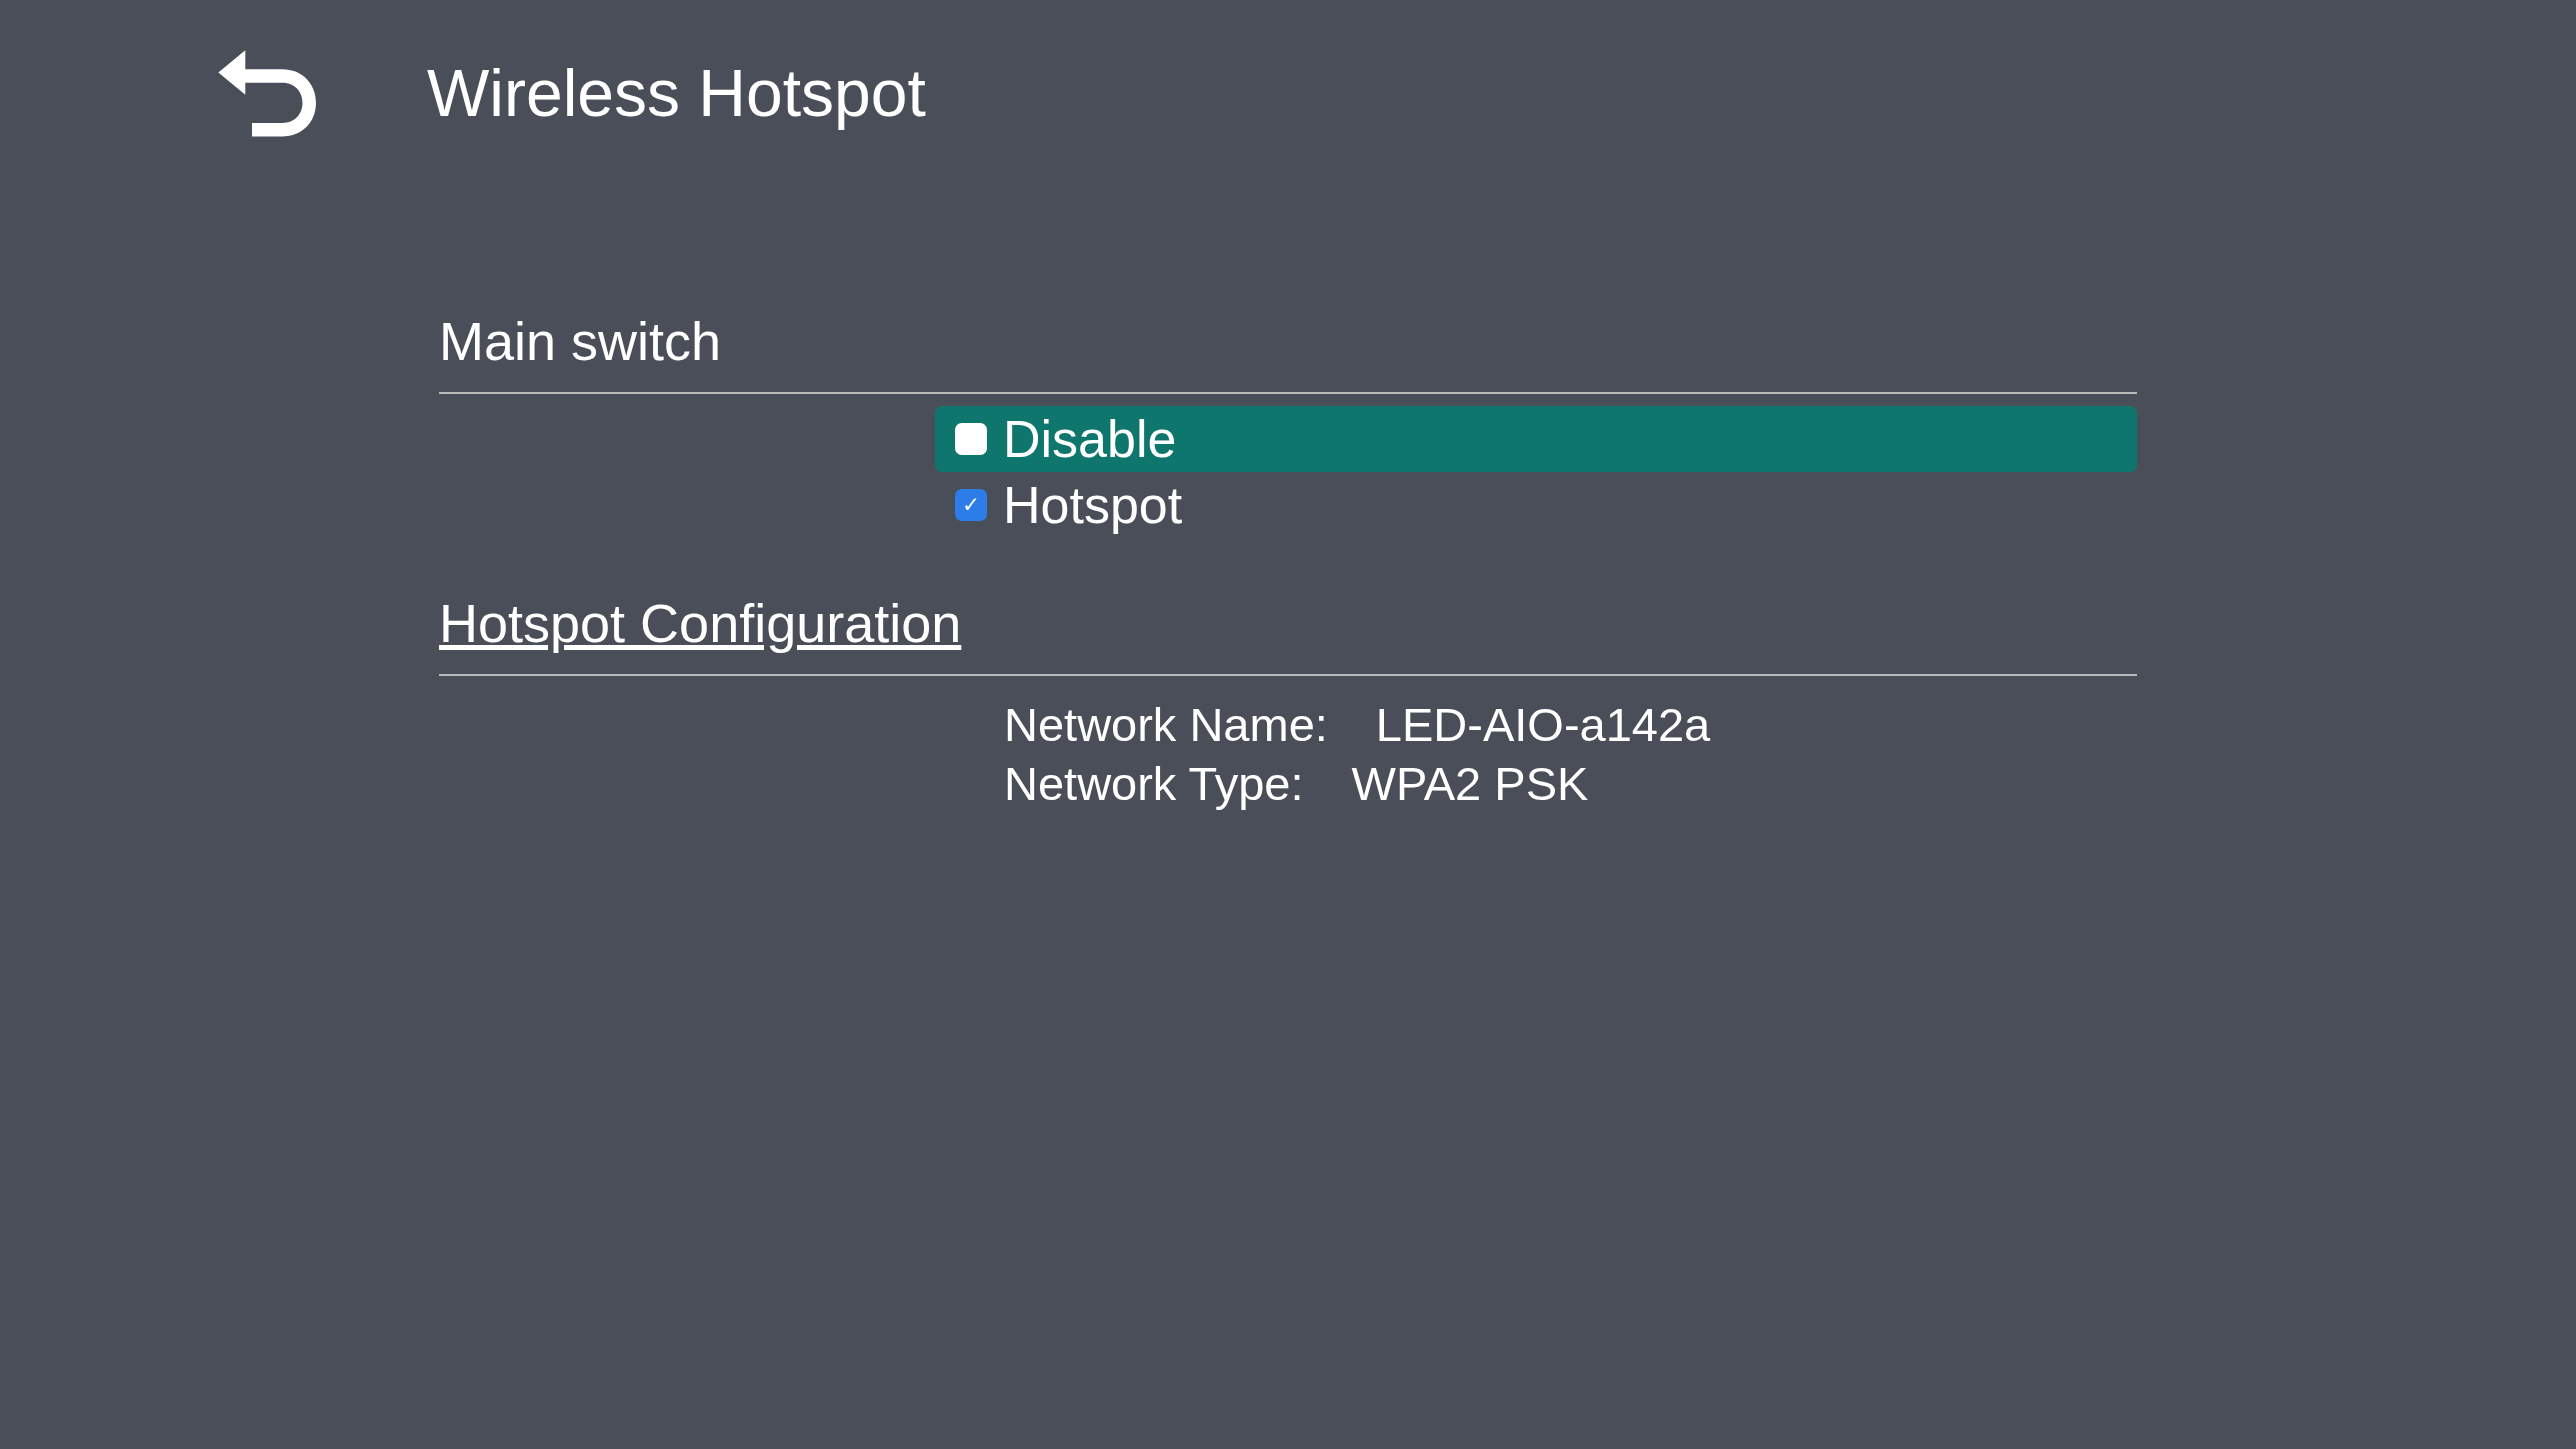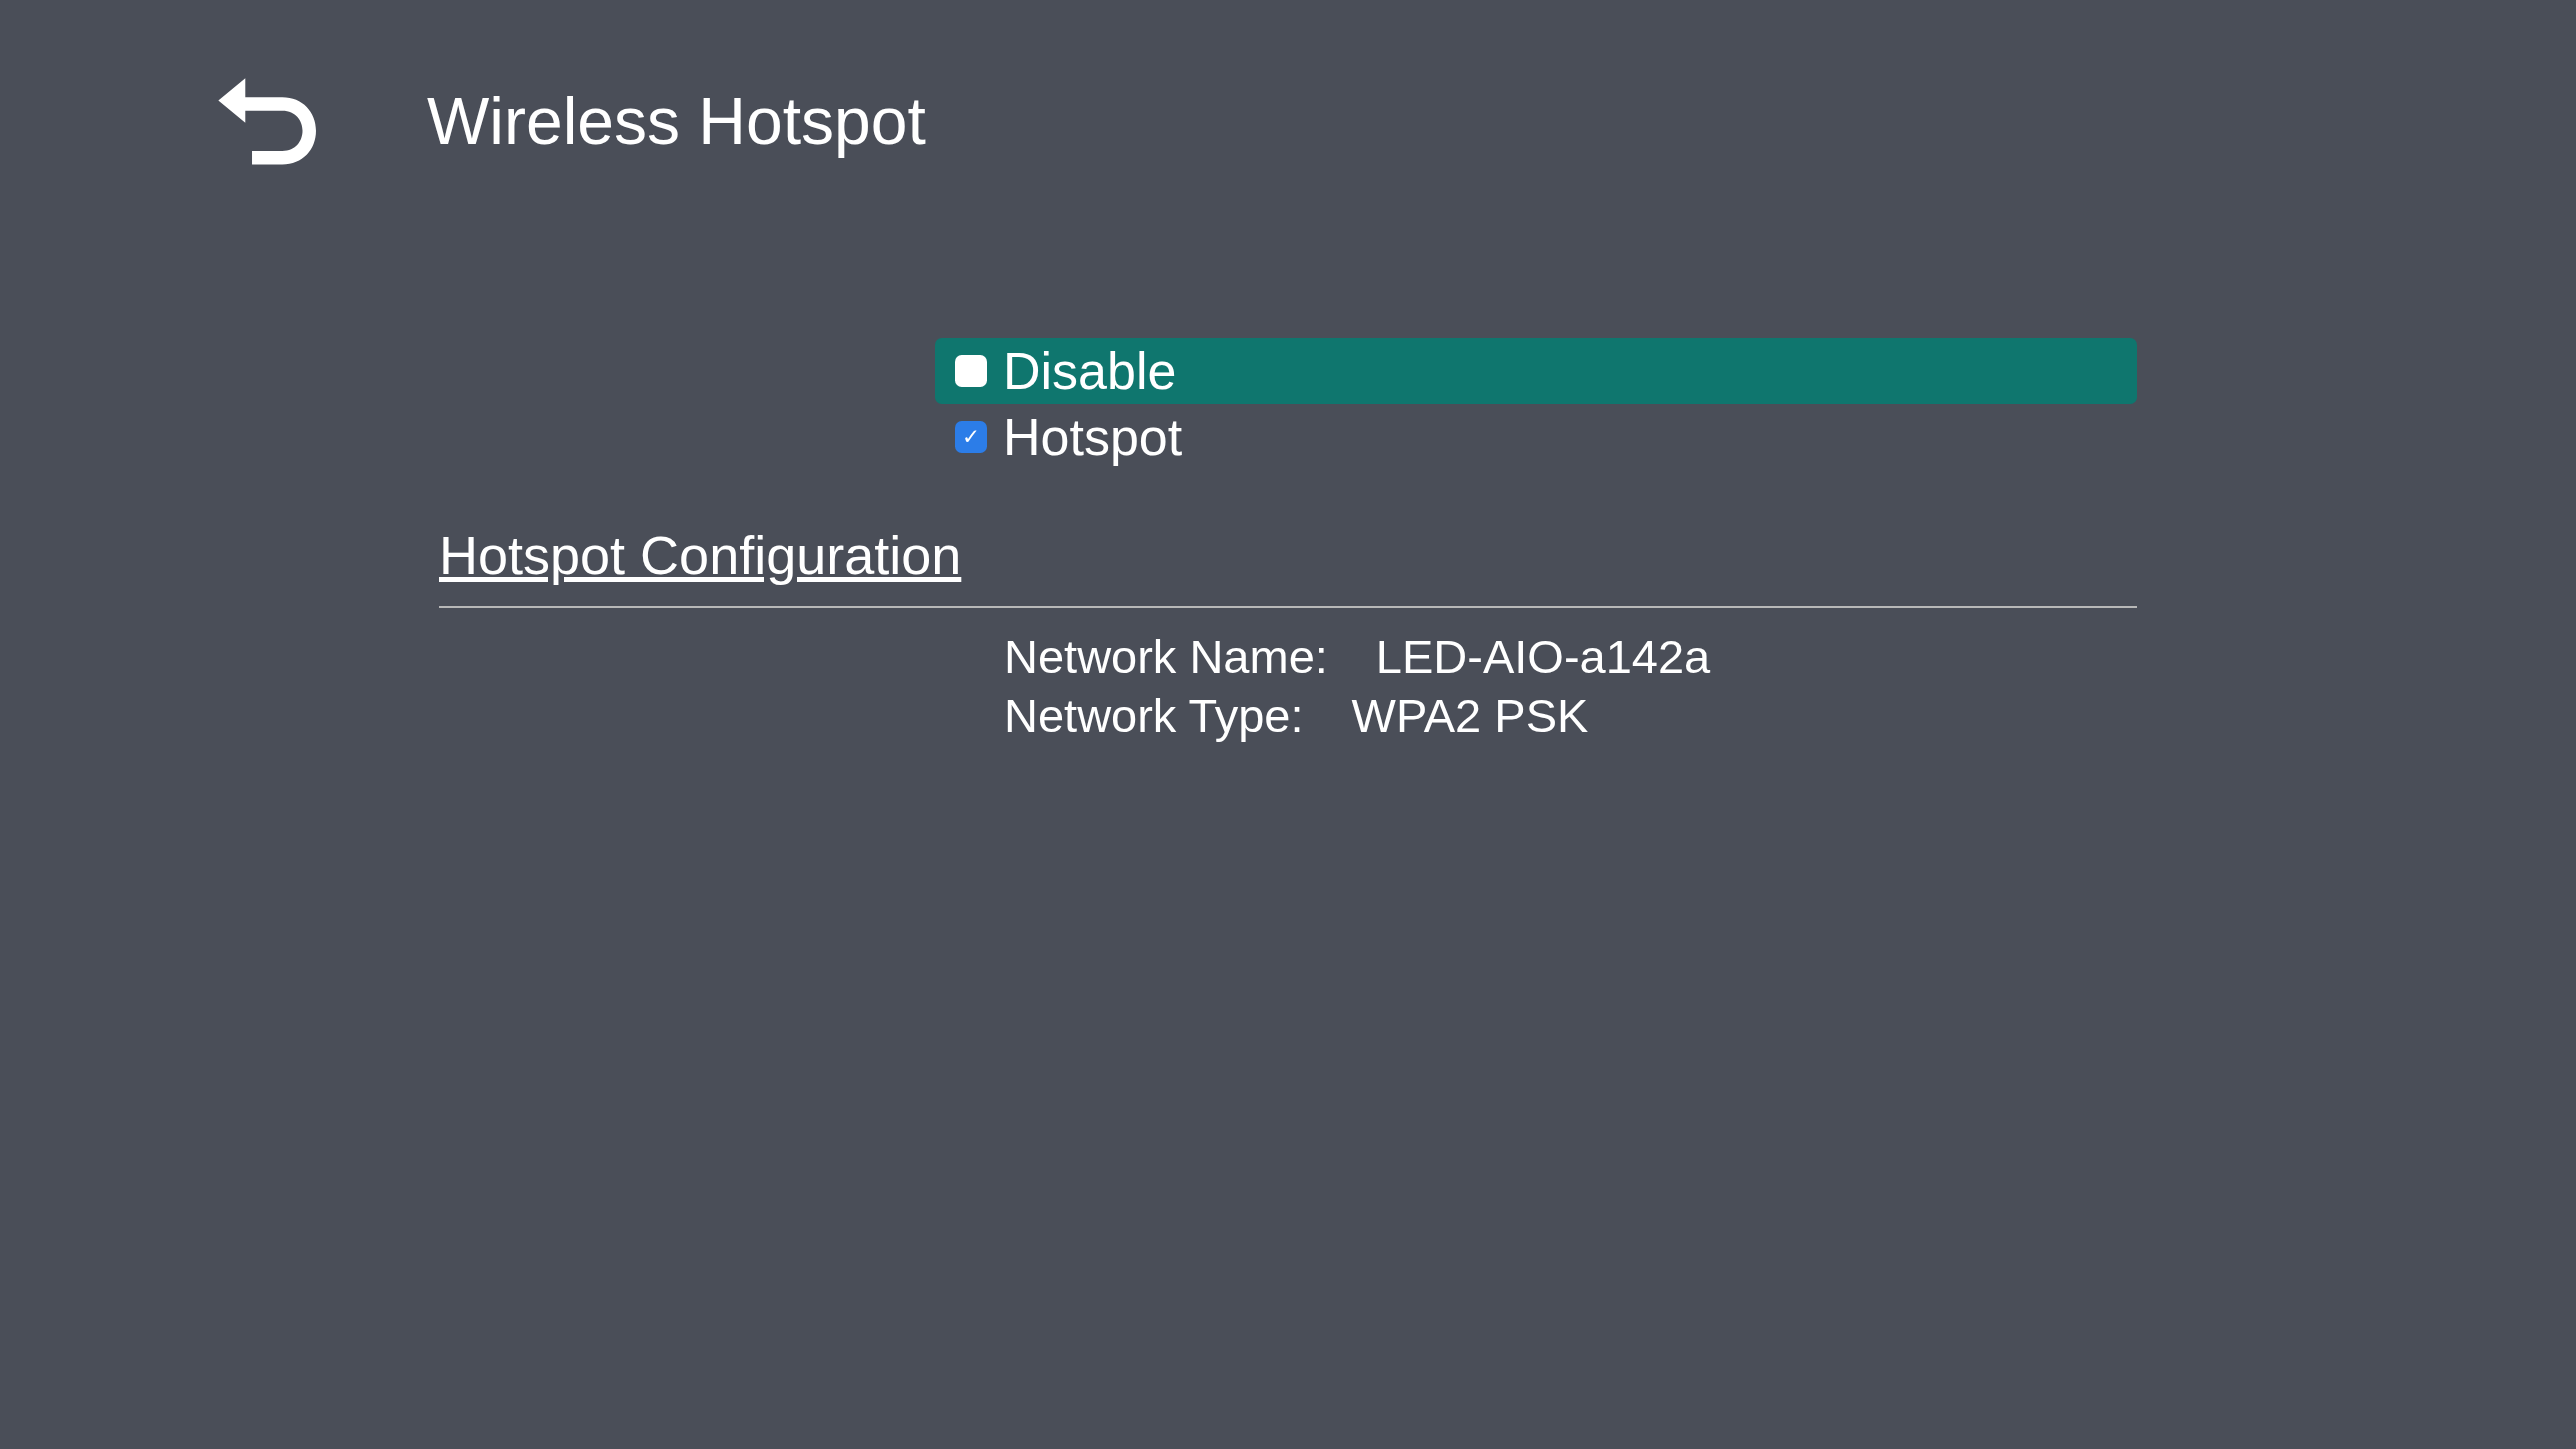--- a/index.html
+++ b/index.html
@@ -13,21 +13,21 @@
       height: 1449px;
       background-color: #4a4e58;
       font-family: Arial, Helvetica, sans-serif;
       color: #ffffff;
       overflow: hidden;
     }
     
     .header {
       display: flex;
       align-items: center;
-      padding: 77px 0 0 215px;
+      padding: 49px 0 0 215px;
     }
     
     .back-icon {
       width: 101px;
       height: 87px;
       margin-right: 111px;
       cursor: pointer;
     }
     
     .page-title {
@@ -121,20 +121,21 @@
   <div class="back-icon">
     <svg viewBox="0 0 150 130" xmlns="http://www.w3.org/2000/svg">
       <path d="M 45 2 L 5 35 L 45 68 L 45 50 L 100 50 C 120 50 130 65 130 80 C 130 95 120 110 100 110 L 55 110 L 55 130 L 100 130 C 130 130 150 108 150 80 C 150 52 130 30 100 30 L 45 30 Z" fill="#ffffff"></path>
     </svg>
   </div>
   <h1 class="page-title">Wireless Hotspot</h1>
 </div>
 
 <div class="content">
 
+  <h2 class="section-header">Main switch</h2>
 
   <div class="options-container">
     <div class="option-row highlighted">
       <div class="checkbox unchecked"></div>
       <span class="option-label">Disable</span>
     </div>
     <div class="option-row">
       <div class="checkbox checked">
         <span class="checkmark">✓</span>
       </div>

